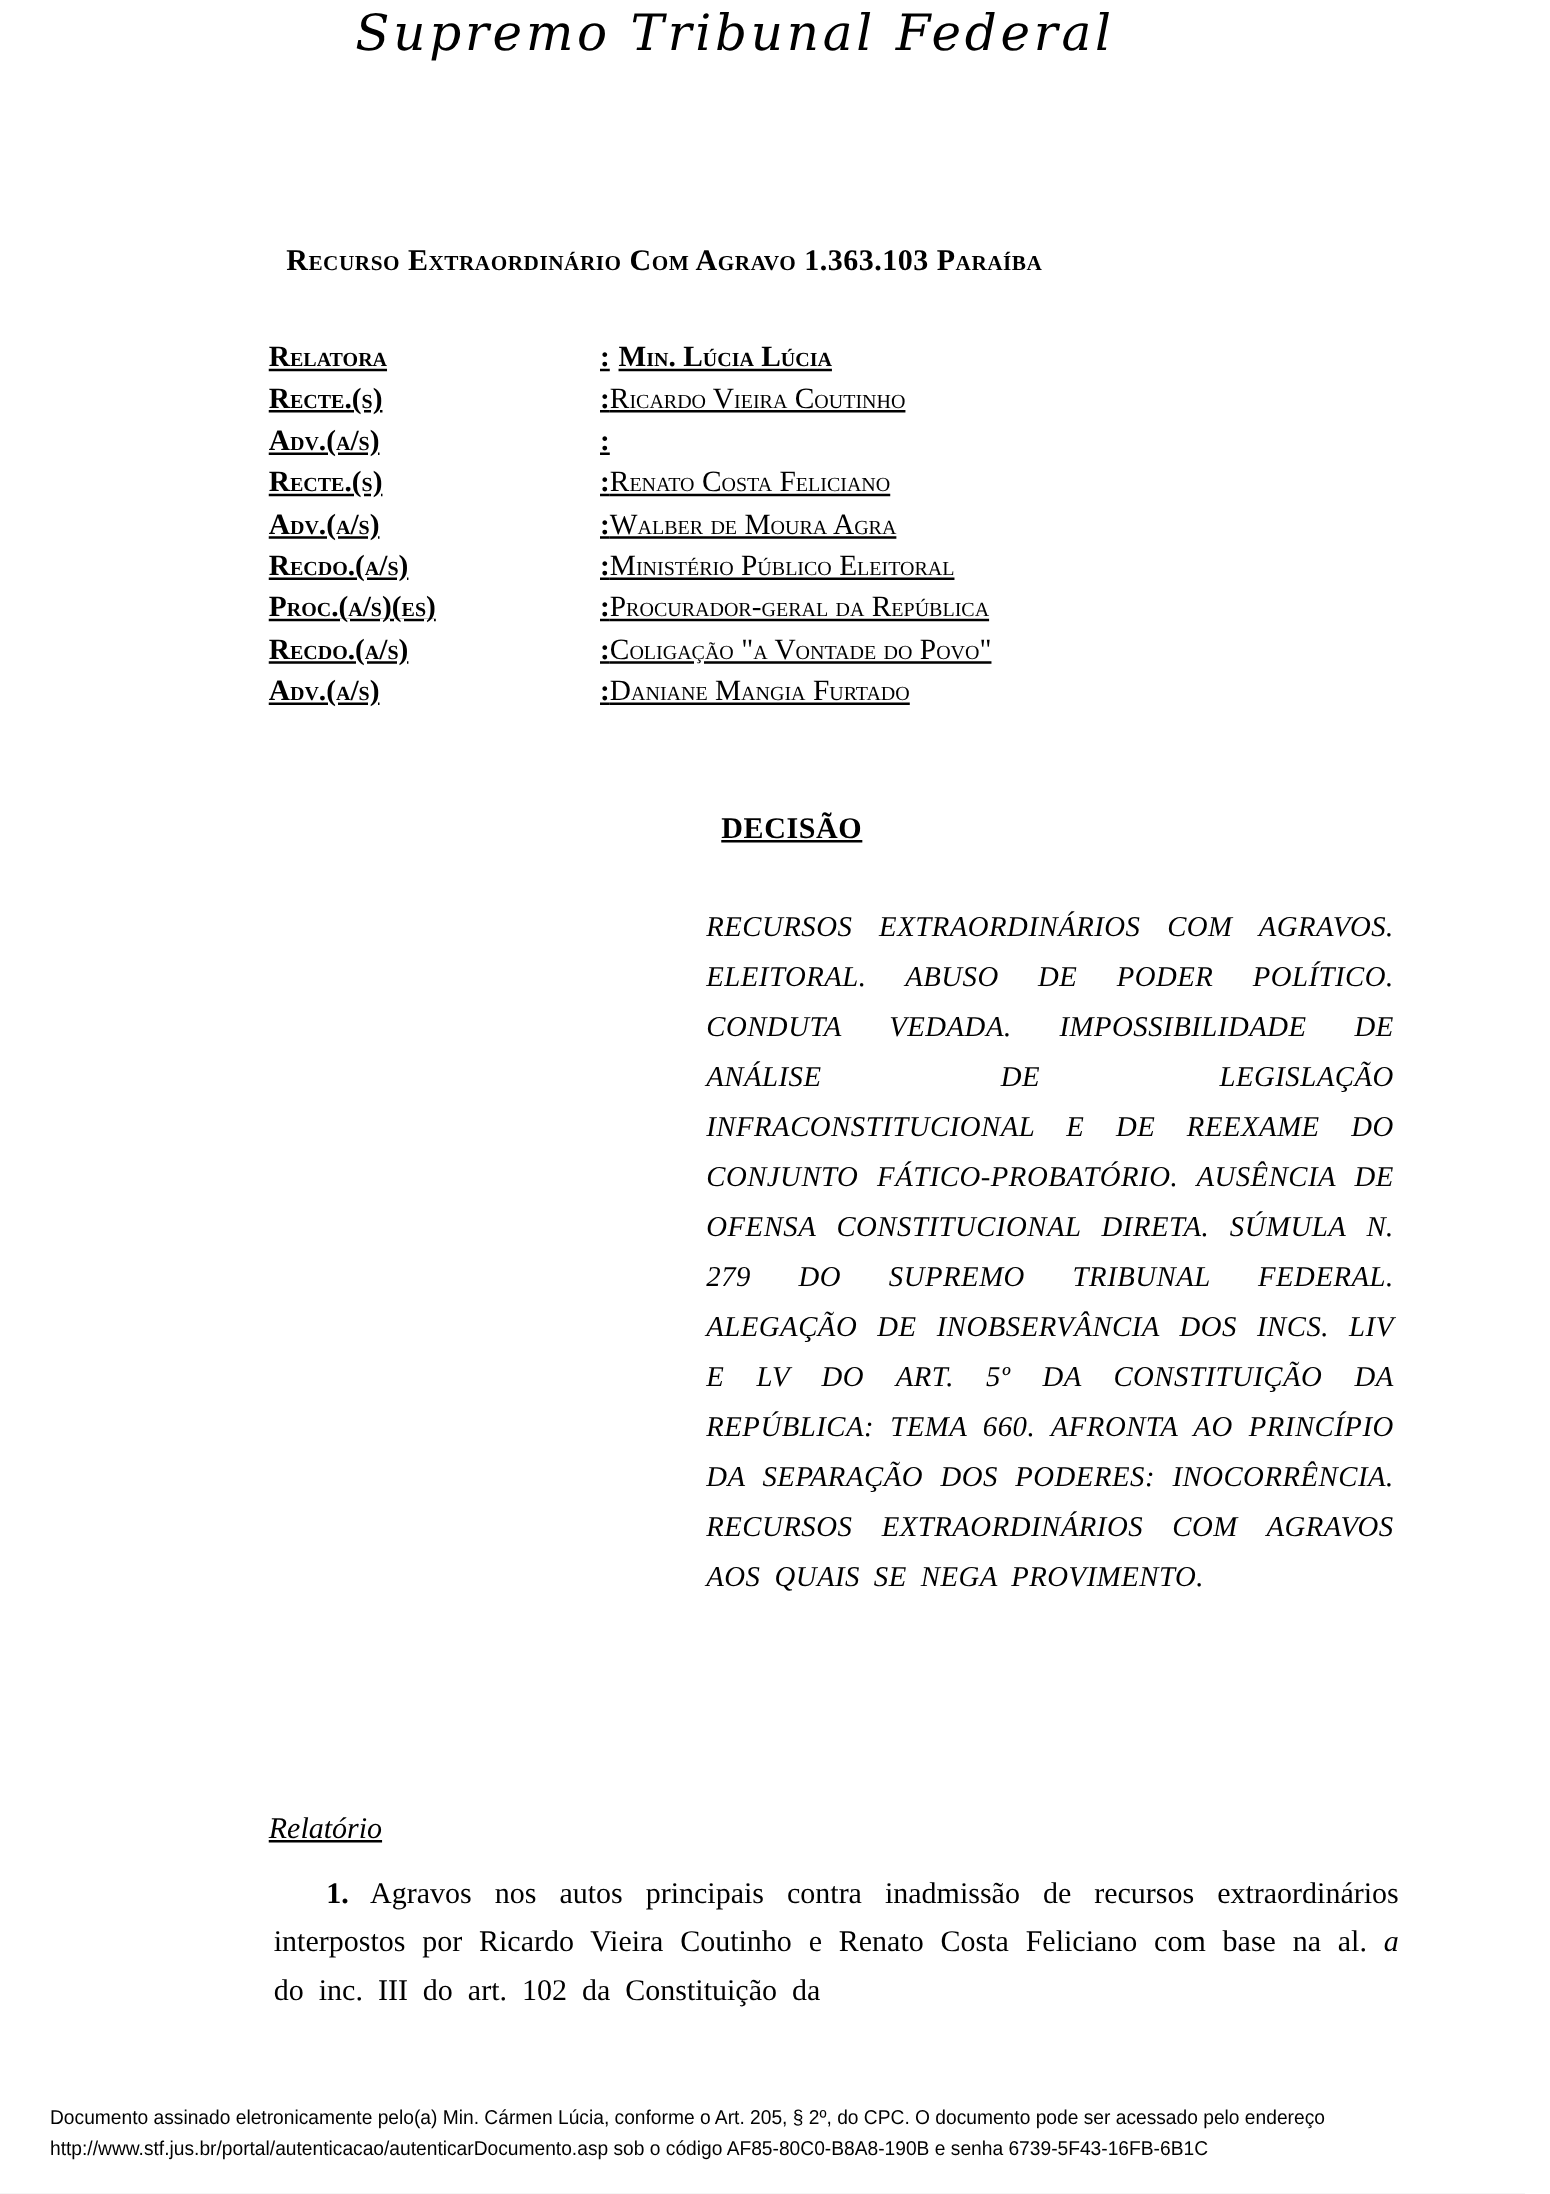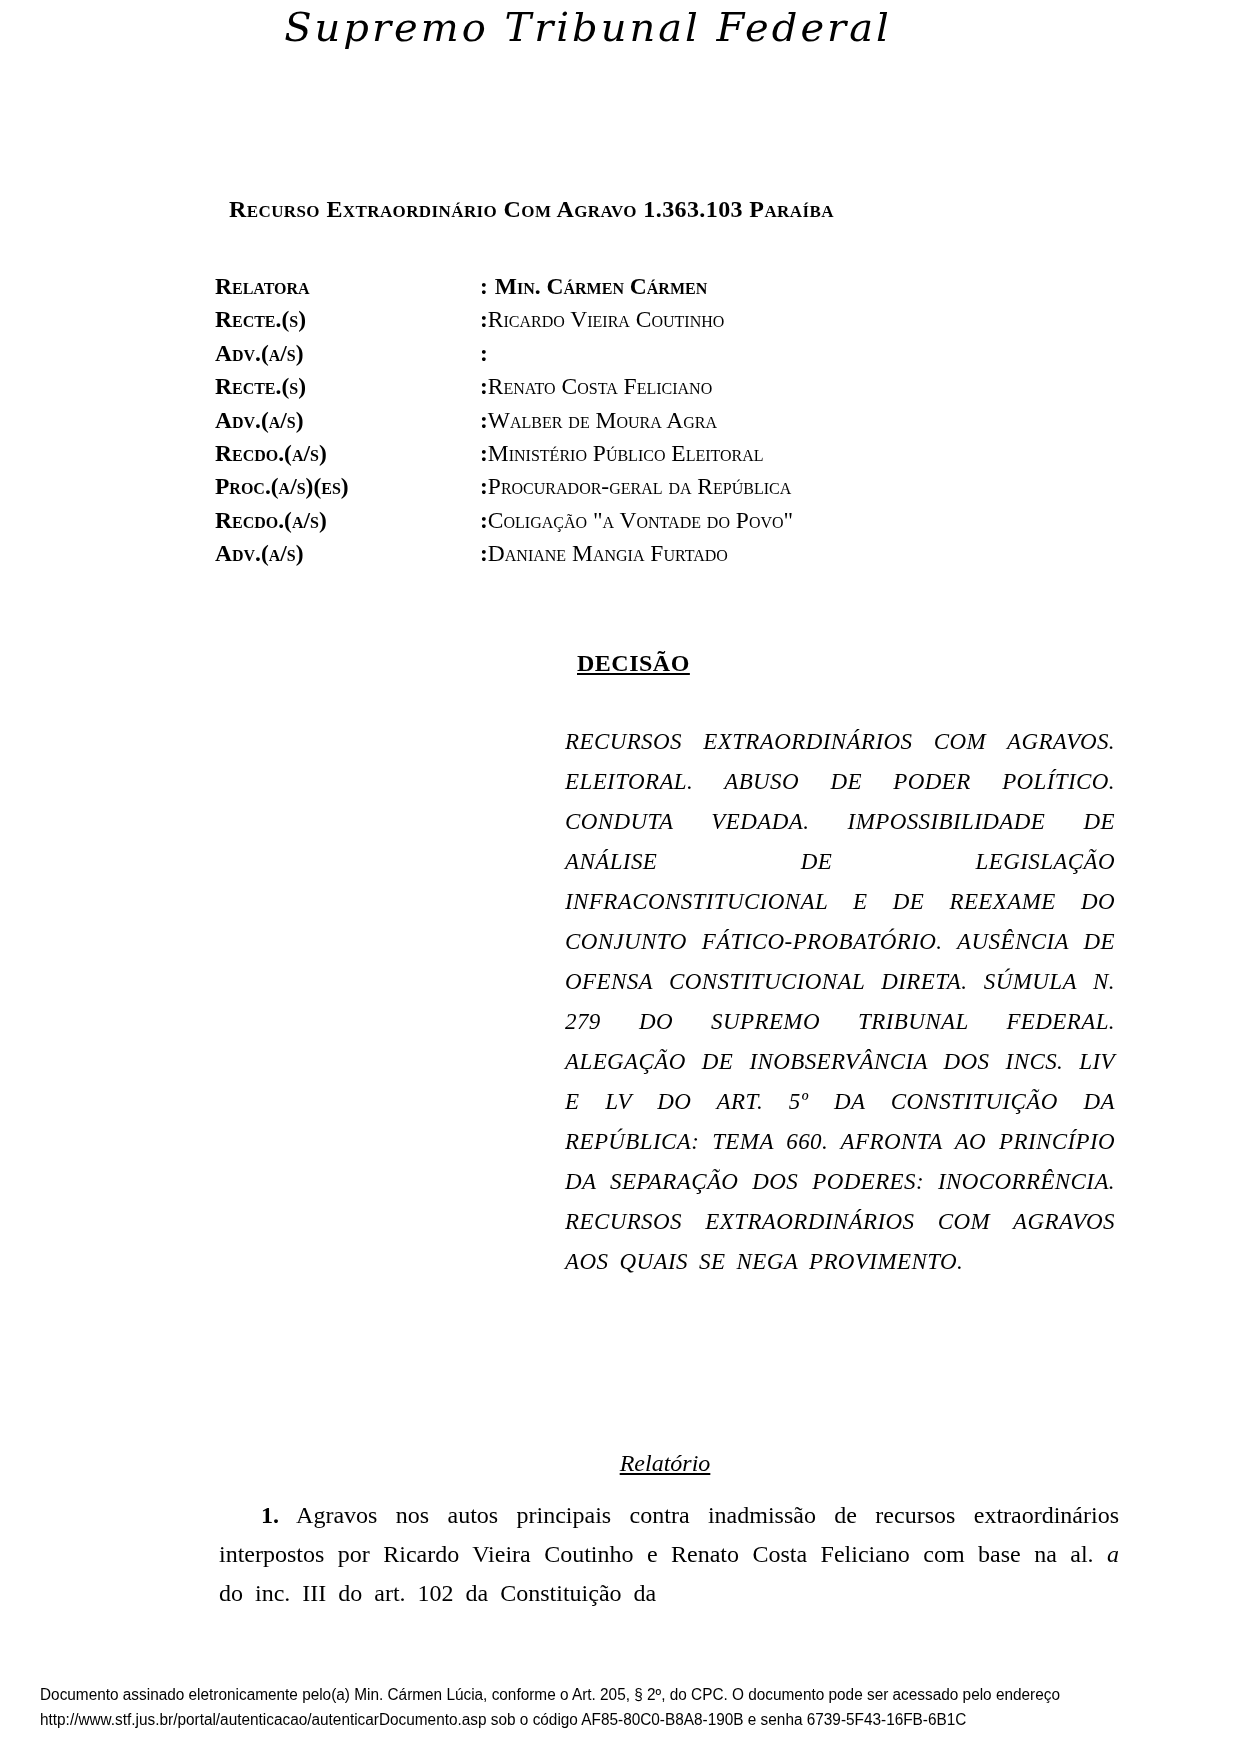--- a/index.html
+++ b/index.html
@@ -34,20 +34,21 @@
   
   .parties{
     position:absolute;top:270px;left:215px;width:900px;
     font-size:23.5px;
   }
   .party-row{
     display:flex;
     align-items:flex-end;
     height:33.4px;
     line-height:33.4px;
+    text-decoration:underline;
   }
   .p-label{
     width:265px;
     flex:0 0 265px;
     font-variant:small-caps;
     font-weight:bold;
   }
   .p-colon{font-weight:bold;}
   .p-value{font-variant:small-caps;}
   .party-row.first .p-colon{margin-right:7px;}
@@ -66,21 +67,20 @@
     font-style:italic;
     font-size:23px;
     line-height:40px;
     text-align:justify;
     letter-spacing:0.4px;
     word-spacing:5px;
   }
   
   .report-heading{
     position:absolute;top:1450px;left:215px;width:900px;
-    text-align:center;
     font-style:italic;
     font-size:24px;
   }
   .report-heading .rh-inner{text-decoration:underline;}
   
   .body-par{
     position:absolute;top:1492px;left:215px;width:900px;
     margin:4px;
     font-size:24px;
     line-height:39px;
@@ -107,21 +107,21 @@
 <div class="page">
 
   <div class="header-script">Supremo Tribunal Federal</div>
 
   <div class="case-title">Recurso Extraordinário Com Agravo 1.363.103 Paraíba</div>
 
   <div class="parties">
     <div class="party-row first">
       <span class="p-label">Relatora</span>
         <span class="p-colon">:</span>
-        <span class="p-value">Min. Cármen Cármen</span>
+        <span class="p-value">Min. Lúcia Lúcia</span>
     </div>
     <div class="party-row">
       <span class="p-label">Recte.(s)</span>
         <span class="p-colon">:</span>
         <span class="p-value">Ricardo Vieira Coutinho</span>
     </div>
     <div class="party-row">
       <span class="p-label">Adv.(a/s)</span>
         <span class="p-colon">:</span>
     </div>

